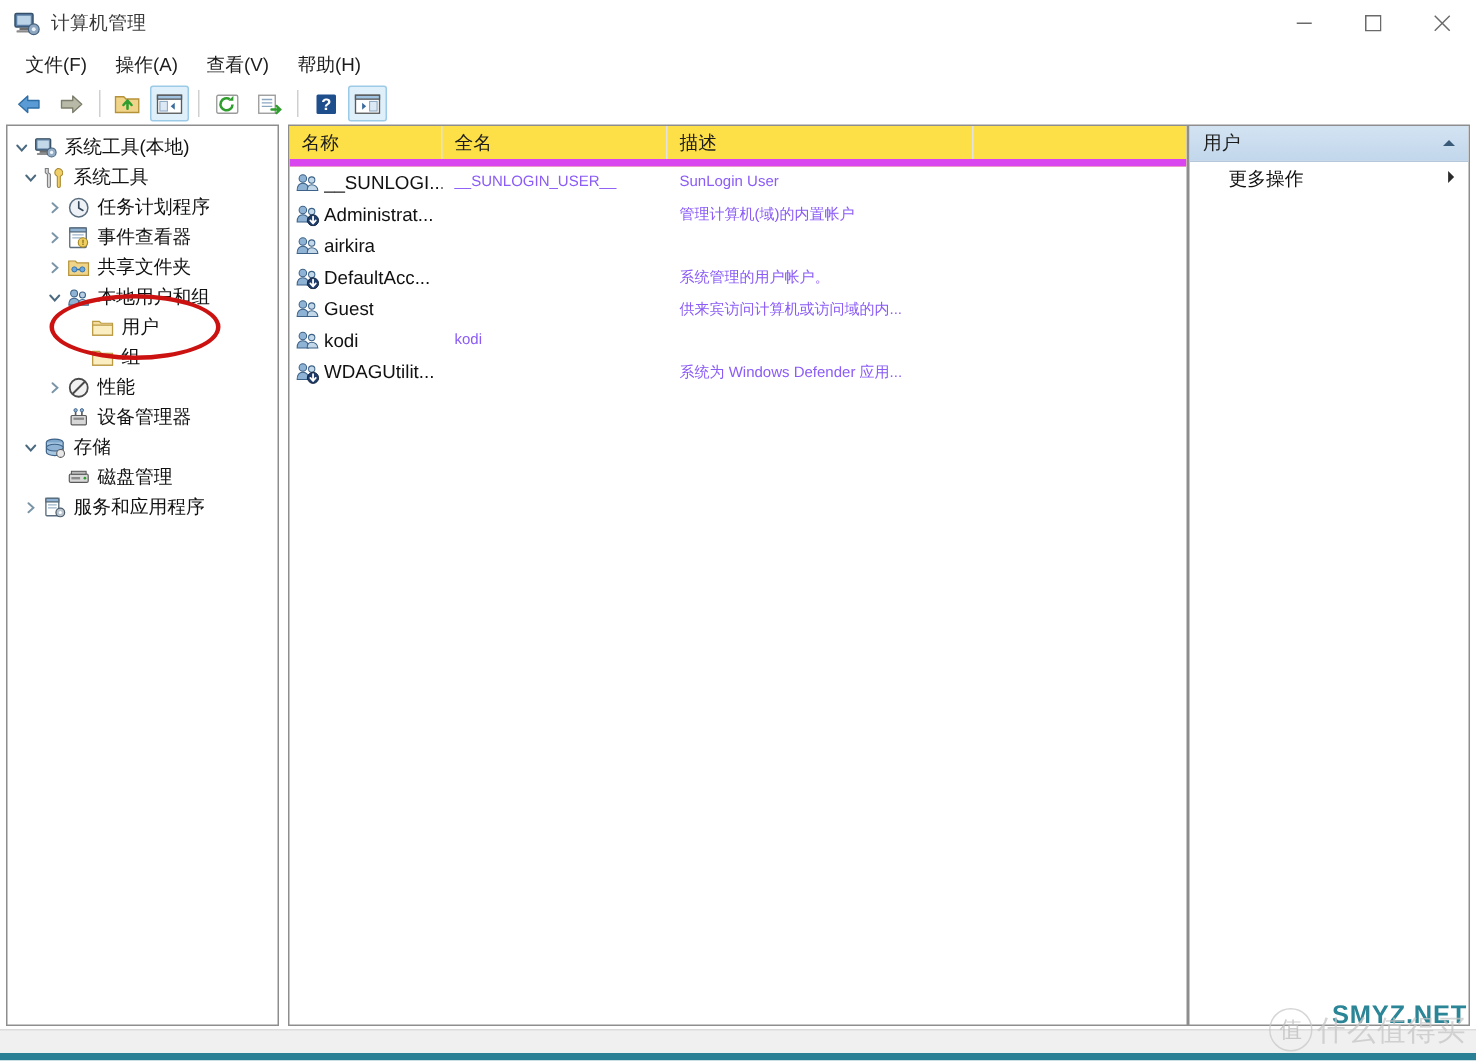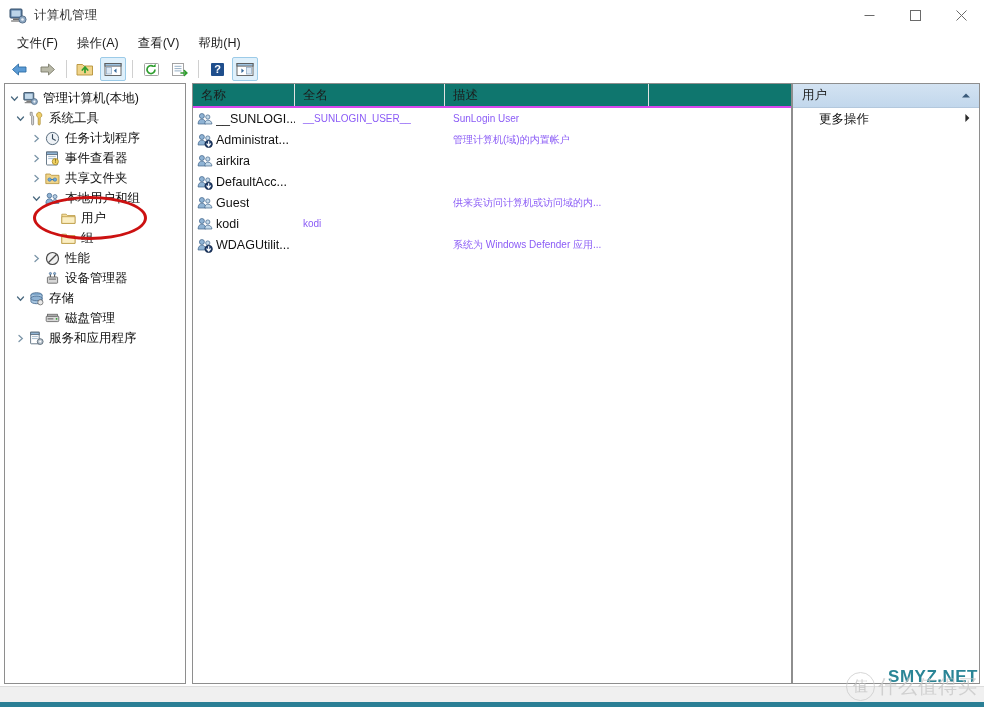--- a/index.html
+++ b/index.html
@@ -156,22 +156,22 @@
     width: 600px;
     height: 601px;
     border: 1px solid #8e8e8e;
     background: #ffffff;
     box-sizing: border-box;
     overflow: hidden;
   }
   .lhead {
     display: flex;
     height: 22px;
-    border-bottom: 2px solid #d946ef;
-    background: #0f766e;
+    border-bottom: 5px solid #d946ef;
+    background: #fde047;
   }
   .lhead-cell {
     display: flex;
     align-items: center;
     padding-left: 8px;
     font-size: 12.5px;
     color: #1c1c1c;
     border-right: 1px solid #e2e2e2;
     box-sizing: border-box;
     height: 22px;
@@ -444,21 +444,21 @@
         <div class="ticon">
           <svg width="15" height="15" viewBox="0 0 15 15">
             <rect x="0.8" y="1.5" width="10" height="7.6" rx="0.7" fill="#6a89a8" stroke="#31475c" stroke-width="0.8"></rect>
             <rect x="2" y="2.7" width="7.6" height="5.2" fill="#c3d9ea"></rect>
             <rect x="3.4" y="9.6" width="5" height="1.3" fill="#6e6e6e"></rect>
             <rect x="1.6" y="11" width="8.6" height="1.3" rx="0.5" fill="#8c8c8c"></rect>
             <circle cx="11.4" cy="10.6" r="3" fill="#94adc6" stroke="#42607c" stroke-width="0.7"></circle>
             <circle cx="11.4" cy="10.6" r="1.1" fill="#eef4fa"></circle>
           </svg>
         </div>
-        <div class="tlabel">管理计算机(本地)</div>
+        <div class="tlabel">系统工具(本地)</div>
       </div>
 
       <div class="tnode" style="padding-left:8px;">
         <div class="twist">
           <svg width="9" height="9" viewBox="0 0 9 9">
               <path d="M1.5 3 L4.5 6.3 L7.5 3" fill="none" stroke="#4b6a80" stroke-width="1.3" stroke-linecap="round"></path>
             </svg>
         </div>
         <div class="ticon">
           <svg width="15" height="15" viewBox="0 0 15 15">
@@ -712,20 +712,21 @@
               <path d="M1.1 13 C1.1 9.6 2.8 8.2 4.9 8.2 C7 8.2 8.7 9.6 8.7 13 Z" fill="#8fb3d4" stroke="#3d6288" stroke-width="0.7"></path>
               <circle cx="10.8" cy="6" r="2.1" fill="#c3d9ea" stroke="#3d6288" stroke-width="0.7"></circle>
               <path d="M7.8 13 C7.8 10.3 9.1 9.1 10.8 9.1 C12.6 9.1 14.9 10.3 14.9 13 Z" fill="#c3d9ea" stroke="#3d6288" stroke-width="0.7"></path>
               <circle cx="11.7" cy="11.9" r="3.7" fill="#1f3d6b" stroke="#0f1f3a" stroke-width="0.6"></circle>
               <path d="M11.7 9.5 L11.7 13.5 M9.9 11.9 L11.7 14 L13.5 11.9" fill="none" stroke="#ffffff" stroke-width="1.2" stroke-linecap="round" stroke-linejoin="round"></path>
             </svg>
           </div>
           <span class="uname">DefaultAcc...</span>
         </div>
         <div class="lc" style="width:150px;"></div>
+        <div class="lc" style="width:204px;">系统管理的用户帐户。</div>
         <div class="lc" style="width:142px;"></div>
       </div>
 
       <div class="lrow">
         <div class="lc-name" style="width:102px;">
           <div class="uicon">
             <svg width="16" height="16" viewBox="0 0 16 16">
               <circle cx="4.9" cy="5" r="2.5" fill="#8fb3d4" stroke="#3d6288" stroke-width="0.7"></circle>
               <path d="M1.1 13 C1.1 9.6 2.8 8.2 4.9 8.2 C7 8.2 8.7 9.6 8.7 13 Z" fill="#8fb3d4" stroke="#3d6288" stroke-width="0.7"></path>
               <circle cx="10.8" cy="6" r="2.1" fill="#c3d9ea" stroke="#3d6288" stroke-width="0.7"></circle>

